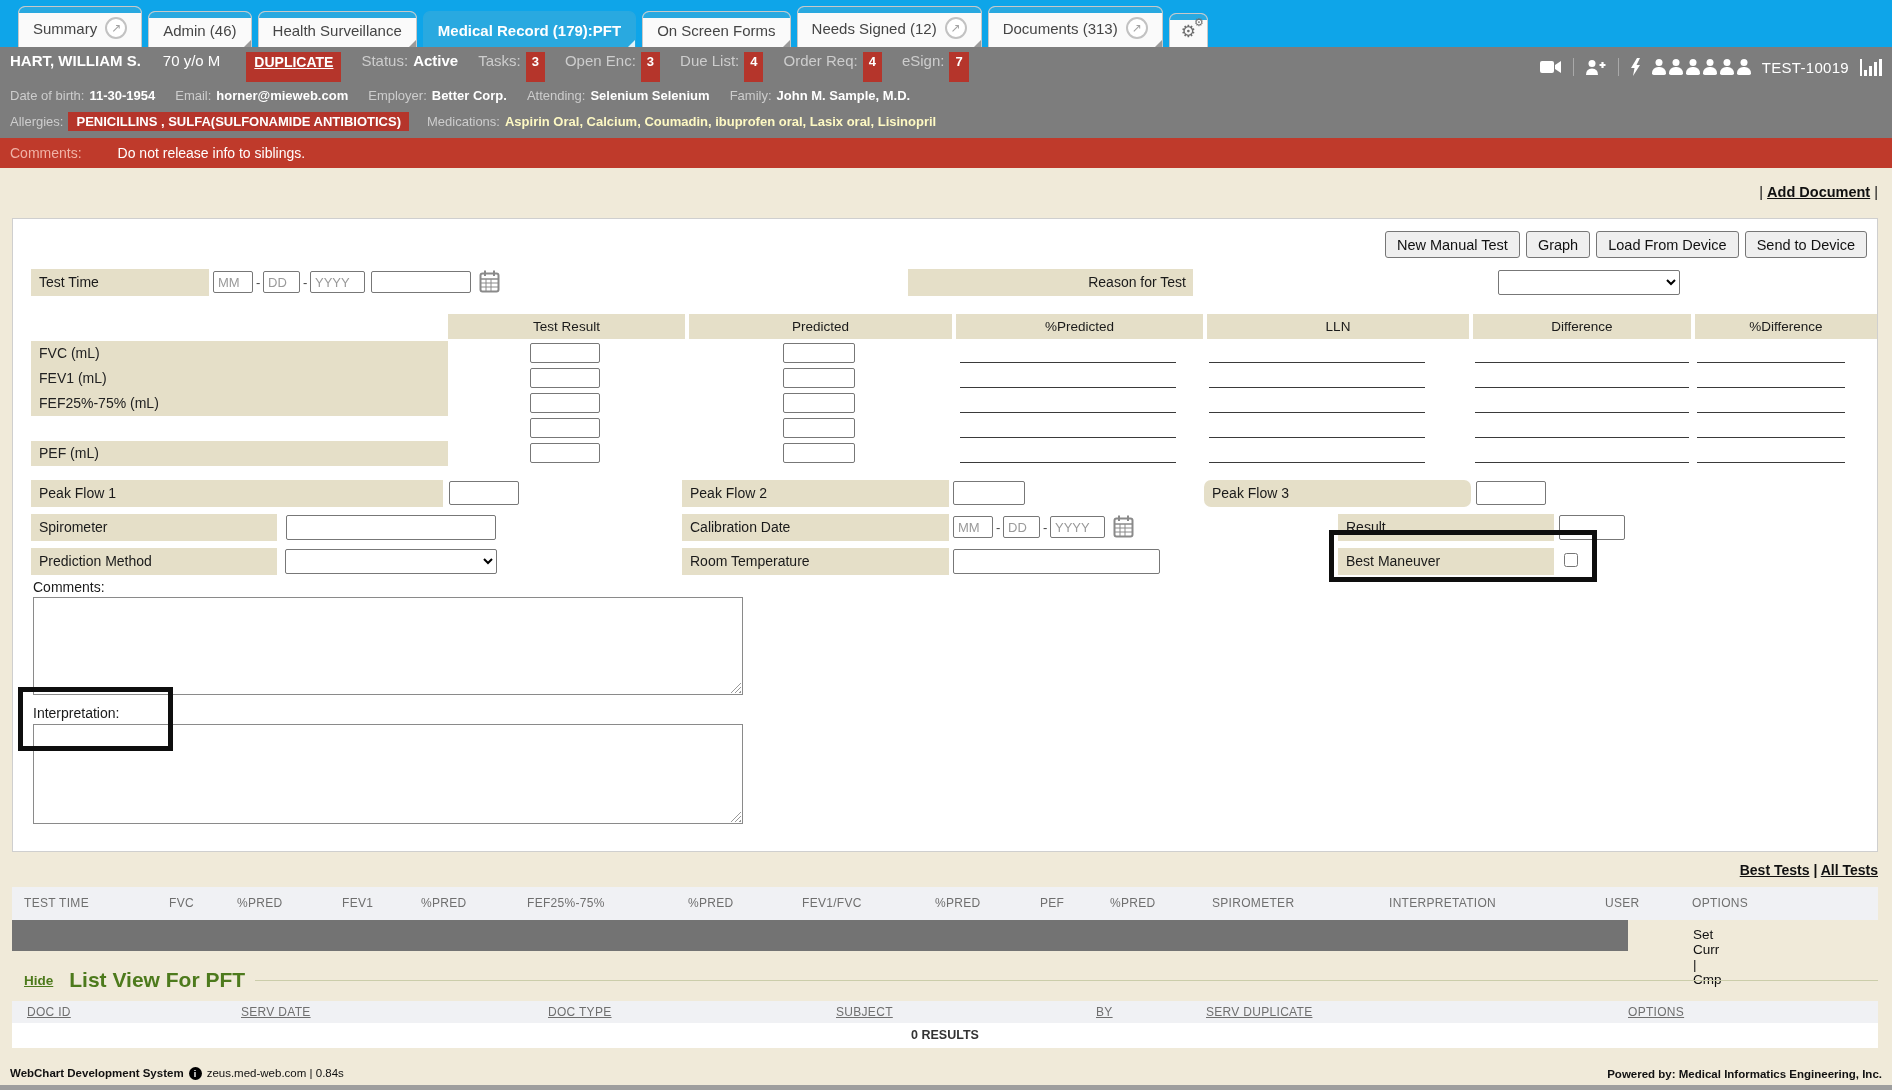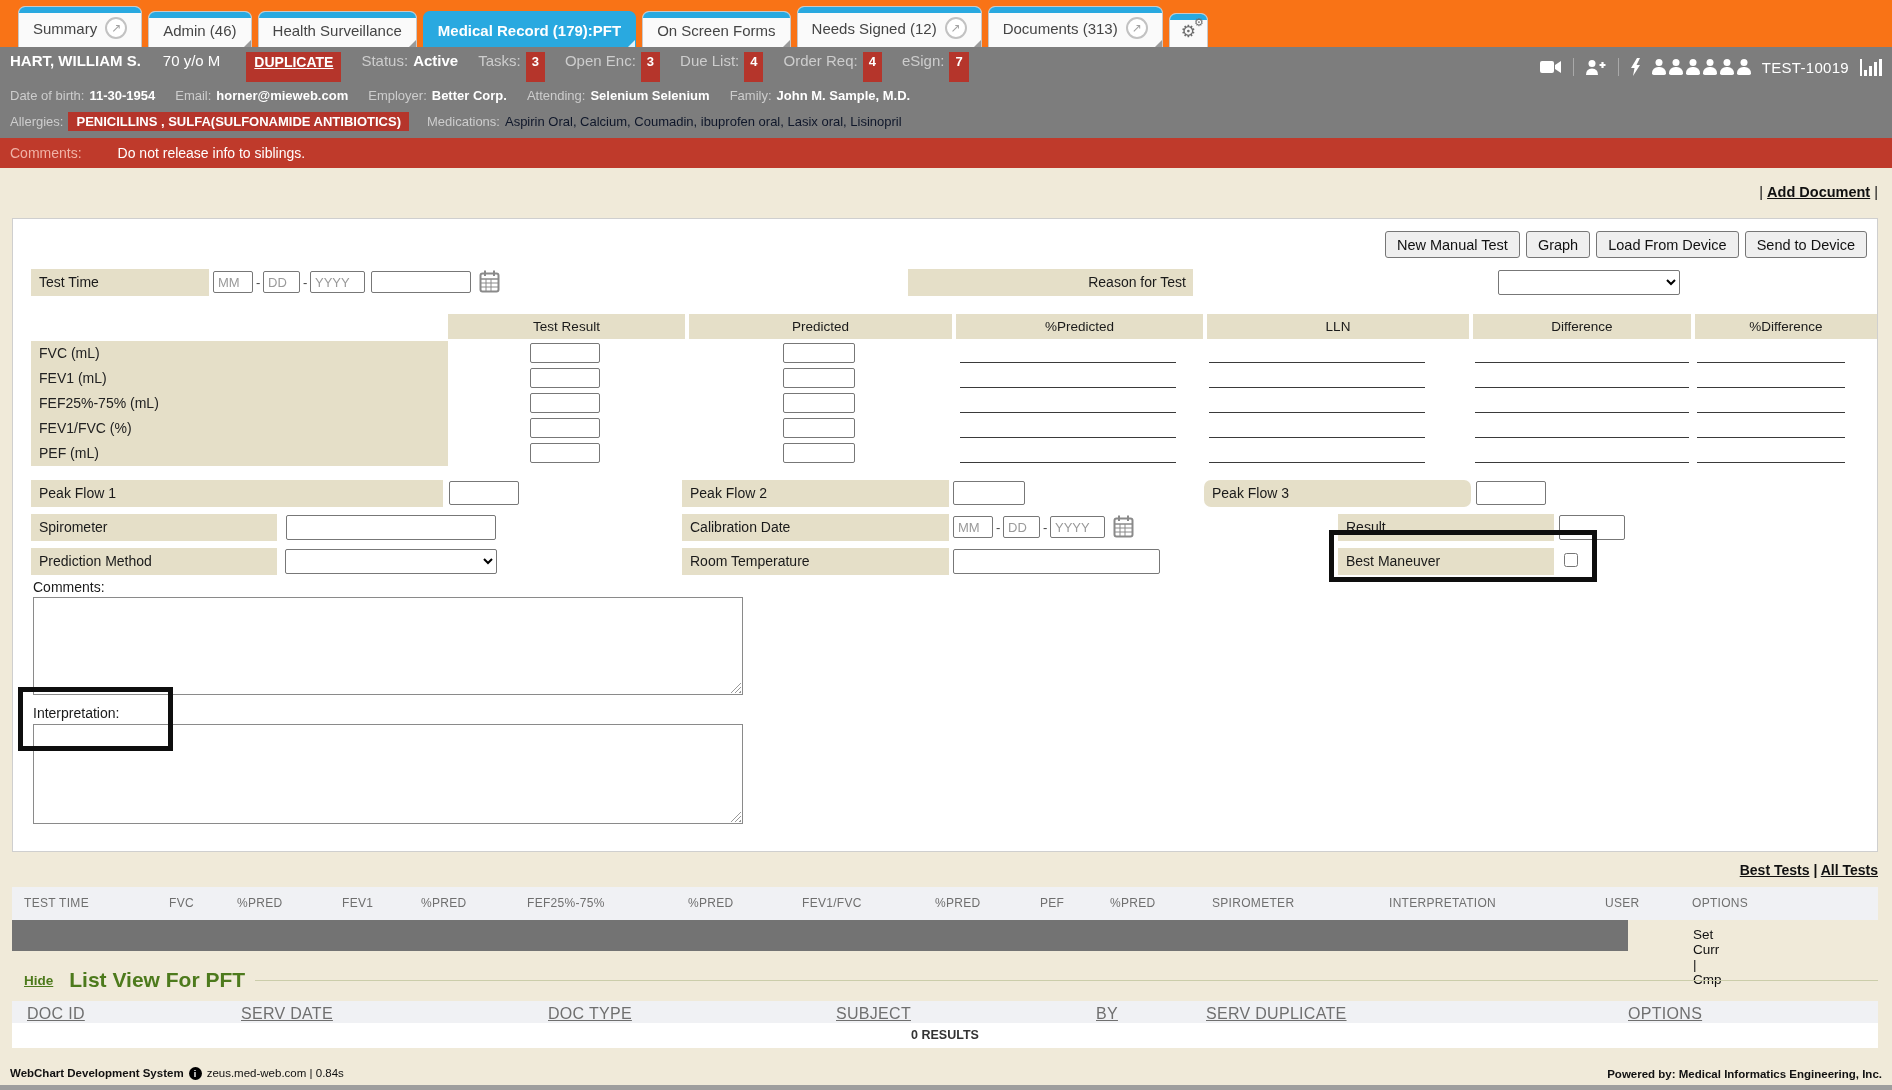--- a/index.html
+++ b/index.html
@@ -1,20 +1,20 @@
 <!DOCTYPE html>
 <html><head>
 <meta charset="utf-8">
 <style>
   * { box-sizing: border-box; margin:0; padding:0; }
   html,body { width:1892px; height:1090px; overflow:hidden; }
   body { font-family:"Liberation Sans", sans-serif; background:#fff; position:relative; color:#222; }
 
   
-  .tabbar { height:47px; background:#f97316; display:flex; align-items:flex-end; padding-left:18px; gap:6px; }
+  .tabbar { height:47px; background:#0ea5e9; display:flex; align-items:flex-end; padding-left:18px; gap:6px; }
   .tab { position:relative; background:#fafafa; border:1px solid #c8c8c8; border-bottom:none;
          border-radius:7px 7px 0 0; padding:10px 14px 8px 14px; font-size:15px; color:#454545;
          display:flex; align-items:center; gap:8px; overflow:hidden; cursor:default; }
   .tab::before { content:""; position:absolute; top:0; left:0; right:0; height:6px; background:#29a9e0; }
   .tab.active { background:#29a9e0; border-color:#29a9e0; color:#fff; font-weight:bold; }
   .tab.fold::after { content:""; position:absolute; right:0; bottom:0; width:0; height:0;
          border-left:7px solid transparent; border-bottom:7px solid #9a9a9a; }
   .tab.active.fold::after { border-bottom-color:rgba(255,255,255,.85); }
   .ext { width:22px; height:22px; border-radius:50%; border:2px solid #c2c2c2; color:#a3a3a3;
          display:flex; align-items:center; justify-content:center; font-size:12px; flex:0 0 auto; background:#fff; font-weight:normal;}
@@ -36,21 +36,21 @@
   .vdiv { width:1px; height:18px; background:#a9a9a9; }
   .persons { display:flex; gap:3px; }
   .person { width:14px; height:16px; position:relative; display:inline-block; }
   .person::before { content:""; position:absolute; top:0; left:50%; transform:translateX(-50%); width:7px; height:7px; border-radius:50%; background:#fff; }
   .person::after  { content:""; position:absolute; bottom:0; left:0; width:14px; height:8px; border-radius:7px 7px 2px 2px; background:#fff; }
   .chart-id { font-size:15px; letter-spacing:.3px; }
   .bars { display:flex; align-items:flex-end; gap:2px; border-left:2px solid #fff; padding-left:2px; height:17px; }
   .bars i { display:block; width:3px; background:#fff; }
   .pt-row2, .pt-row3 { display:flex; align-items:center; font-size:13px; height:26px; }
   .allergy-badge { background:#b5352b; color:#fff; font-weight:600; padding:2px 8px; margin-right:18px; }
-  .meds { color:#0f172a; font-weight:400; }
+  .meds { color:#fef9c3; font-weight:700; }
 
   
   .comments-bar { background:#bf3a2b; height:30px; display:flex; align-items:center; font-size:14px; padding-left:10px; }
   .comments-bar .clab { color:#f0b2a6; margin-right:36px; }
   .comments-bar .ctxt { color:#fff; }
 
   
   .content { position:relative; background:#f0ead9; height:922px; }
   .abs { position:absolute; }
 
@@ -92,21 +92,21 @@
   .results-header span { position:absolute; top:9px; font-size:12px; color:#6f6f6f; letter-spacing:.3px; white-space:nowrap; }
   .results-row { top:752px; left:12px; width:1616px; height:31px; background:#737373; }
   .setcurr { position:absolute; left:1681px; top:7px; font-size:13.5px; color:#111; }
 
   .lv-head { top:800px; left:24px; right:14px; display:flex; align-items:center; }
   .lv-hide { color:#4d7a1c; font-weight:bold; font-size:13.5px; text-decoration:underline; cursor:pointer; }
   .lv-title { color:#4d7a1c; font-weight:bold; font-size:21px; margin-left:16px; white-space:nowrap; }
   .lv-line { flex:1; border-top:1px solid #cbcdaa; margin-left:10px; }
 
   .docs-header { top:833px; left:12px; width:1866px; height:22px; background:#f0f1f4; }
-  .docs-header a { position:absolute; top:4px; font-size:16px; color:#6f6f6f; letter-spacing:.3px; text-decoration:underline; cursor:pointer; white-space:nowrap; }
+  .docs-header a { position:absolute; top:4px; font-size:12px; color:#6f6f6f; letter-spacing:.3px; text-decoration:underline; cursor:pointer; white-space:nowrap; }
   .zero-row { top:855px; left:12px; width:1866px; height:25px; background:#fff; text-align:center; font-size:12.5px; font-weight:600; color:#333; line-height:25px; }
 
   .footer { top:894px; left:0; width:100%; height:23px; display:flex; align-items:center; font-size:11.5px; color:#111; padding:0 10px; }
   .finfo { display:inline-flex; align-items:center; justify-content:center; width:13px; height:13px; border-radius:50%; background:#000; color:#fff; font-size:9px; font-weight:bold; margin:0 5px; }
   .fright { margin-left:auto; font-weight:600; }
   .fleft b { font-weight:600; }
   .bottomstrip { top:917px; left:0; width:100%; height:5px; background:#9e9e9e; }
 
   svg { display:block; }
 </style>
@@ -285,21 +285,20 @@
     <div class="frow" style="top:172px">
       <div class="flabel">FEF25%-75% (mL)</div>
       <input class="fi tr" style="">
       <input class="fi pr" style="">
       <div class="ln l1"></div>
         <div class="ln l2"></div>
         <div class="ln l3"></div>
         <div class="ln l4"></div>
     </div>
     <div class="frow" style="top:197px">
-      <div class="flabel">FEV1/FVC (%)</div>
       <input class="fi tr" style="">
       <input class="fi pr" style="">
       <div class="ln l1"></div>
         <div class="ln l2"></div>
         <div class="ln l3"></div>
         <div class="ln l4"></div>
     </div>
     <div class="frow" style="top:222px">
       <div class="flabel">PEF (mL)</div>
       <input class="fi tr" style="">

